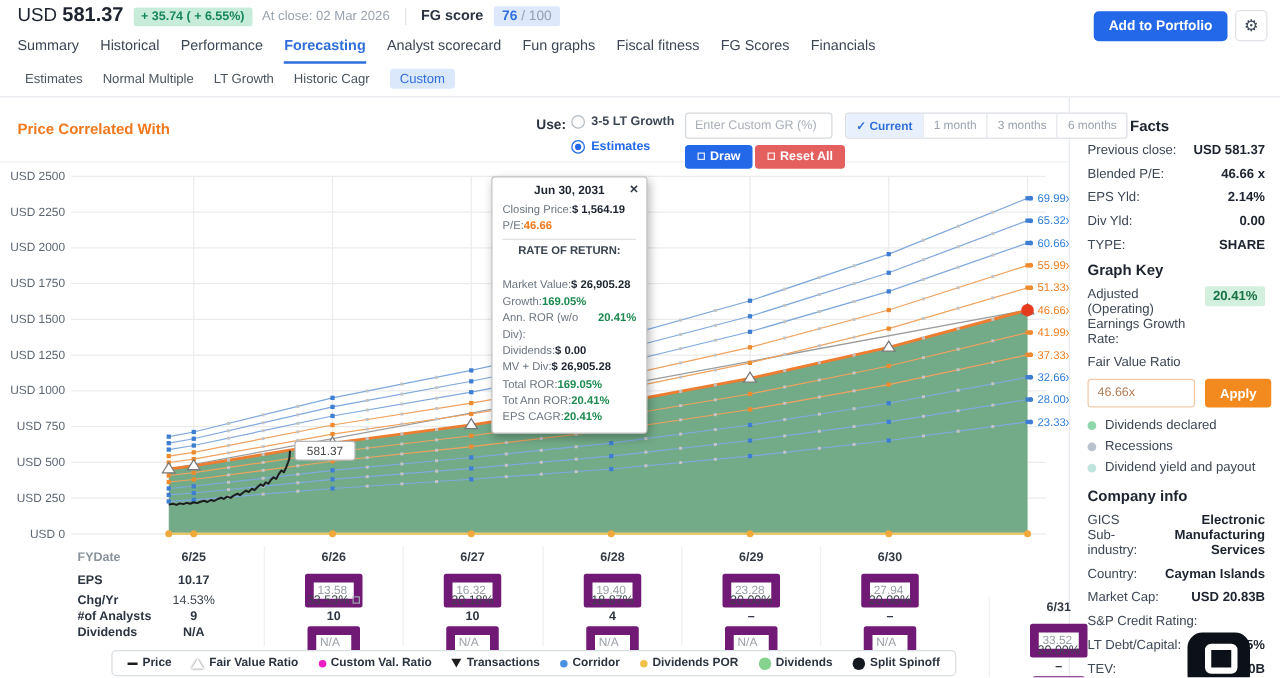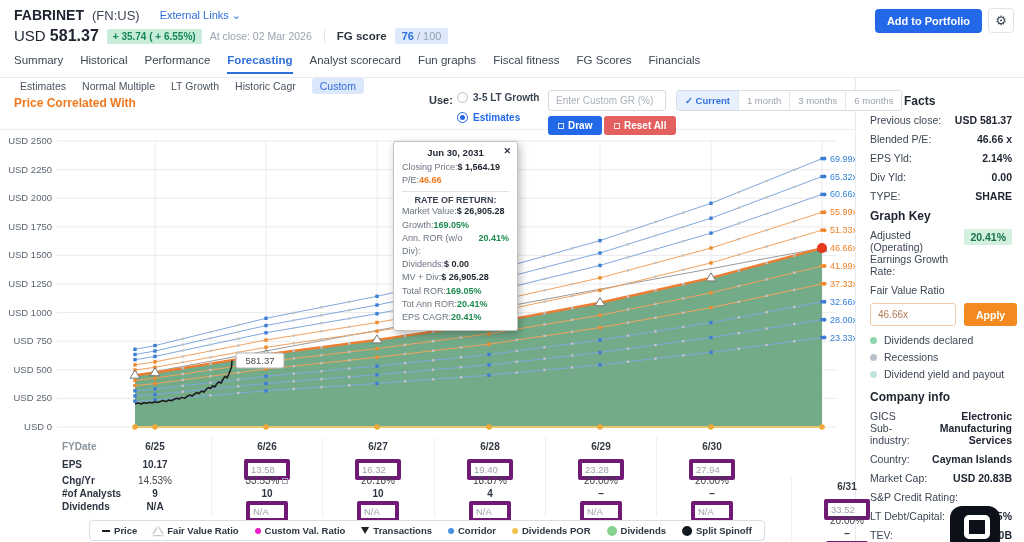--- a/index.html
+++ b/index.html
@@ -60,37 +60,37 @@
   
   .tooltip { position:absolute; left:393px; top:11px; width:125px; background:#fff; border:1px solid #c3c3c3; border-radius:3px; box-shadow:2px 3px 8px rgba(0,0,0,.28); padding:5px 8px 6px 8px; font-size:9px; z-index:5; }
   .tt-head { text-align:center; font-weight:bold; font-size:9.5px; color:#1d2430; margin-bottom:3px; }
   .tt-close { position:absolute; right:6px; top:4px; color:#2b3440; font-weight:bold; font-size:9px; cursor:pointer; }
   .tt-row { display:flex; justify-content:flex-start; line-height:13.2px; }
   .tt-row .l { color:#6b7481; }
   .tt-row .v { font-weight:bold; color:#1d2430; }
   .tt-row .v.orange { color:#f0791f; }
   .tt-row .v.green { color:#1d8a50; }
   .tt-div { border-top:1px solid #e2e2e2; margin:4px 0 3px 0; }
-  .tt-ror { text-align:center; font-weight:bold; color:#3a4450; margin-bottom:0; }
+  .tt-ror { text-align:center; font-weight:bold; color:#3a4450; margin-bottom:16px; }
 
   
   .fy-table { position:absolute; left:0; top:307px; width:855px; height:80px; font-size:10px; }
   .fy-lblcol { position:absolute; left:62px; top:0; }
   .r-fy  { position:absolute; top:4px; }
   .r-eps { position:absolute; top:22px; }
   .r-chg { position:absolute; top:38px; }
   .r-an  { position:absolute; top:51px; }
   .r-div { position:absolute; top:64px; }
   .fy-lblcol .r-fy { color:#8a929c; }
   .fy-lblcol div { font-weight:bold; color:#2b3440; white-space:nowrap; }
   .fy-col { position:absolute; top:0; width:110px; text-align:center; height:80px; }
   .fy-col.sep { border-left:1px solid #eef0f2; }
   .fy-col .r-fy { width:110px; font-weight:bold; color:#333a44; }
   .fy-col .r-eps,.fy-col .r-chg,.fy-col .r-an,.fy-col .r-div { width:110px; }
-  .est-box { display:inline-block; width:46px; border:4px solid #701a75; border-radius:2px; color:#9aa1a8; font-size:9.5px; padding:1px 3px; text-align:left; background:#fff; }
+  .est-box { display:inline-block; width:46px; border:7px solid #701a75; border-radius:2px; color:#9aa1a8; font-size:9.5px; padding:1px 3px; text-align:left; background:#fff; }
   .bold-val { font-weight:bold; color:#2b3440; }
   .chg-val { color:#3c434b; }
   .an-val { font-weight:bold; color:#2b3440; }
   .chg-ico { display:inline-block; width:6px; height:6px; border:1px solid #9aa3ad; margin-left:3px; cursor:pointer; }
 
   
   .chart-legend { position:absolute; top:390px; left:427px; transform:translateX(-50%); display:flex; gap:16px; align-items:center; border:1px solid #d9dee3; border-radius:4px; padding:4px 12px; font-size:9.5px; font-weight:bold; color:#2b3440; white-space:nowrap; background:#fff; }
   .lg-item { display:flex; align-items:center; gap:4px; }
   .sym-dash { width:8px; height:2px; background:#1d1d1d; }
   .sym-tri { width:0; height:0; border-left:5px solid transparent; border-right:5px solid transparent; border-bottom:8px solid #fff; position:relative; filter:drop-shadow(0 0 1px #555); }
@@ -113,25 +113,20 @@
 
   .chat-widget { position:absolute; right:24px; bottom:-10px; width:50px; height:46px; background:#0c1018; border-radius:12px; z-index:20; }
   .chat-widget::after { content:""; position:absolute; left:14px; top:9px; width:16px; height:14px; border:5px solid #fff; border-radius:5px; }
 </style>
 </head>
 <body>
 
 <div class="app">
 
   <div class="hdr">
-    <div class="hdr-row1">
-      <span class="co-name">FABRINET</span>
-      <span class="co-ticker">(FN:US)</span>
-      <span class="ext-links"><span>External Links</span> <span>⌄</span></span>
-    </div>
     <div class="hdr-row2">
       <span class="price"><span>USD</span> <b>581.37</b></span>
       <span class="chg-badge">+ 35.74 ( + 6.55%)</span>
       <span class="at-close">At close: 02 Mar 2026</span>
       <span class="vdiv"></span>
       <span class="fg-label">FG score</span>
       <span class="fg-badge"><b>76</b><span> / 100</span></span>
     </div>
     <div class="hdr-actions">
       <button class="btn-portfolio">Add to Portfolio</button>

